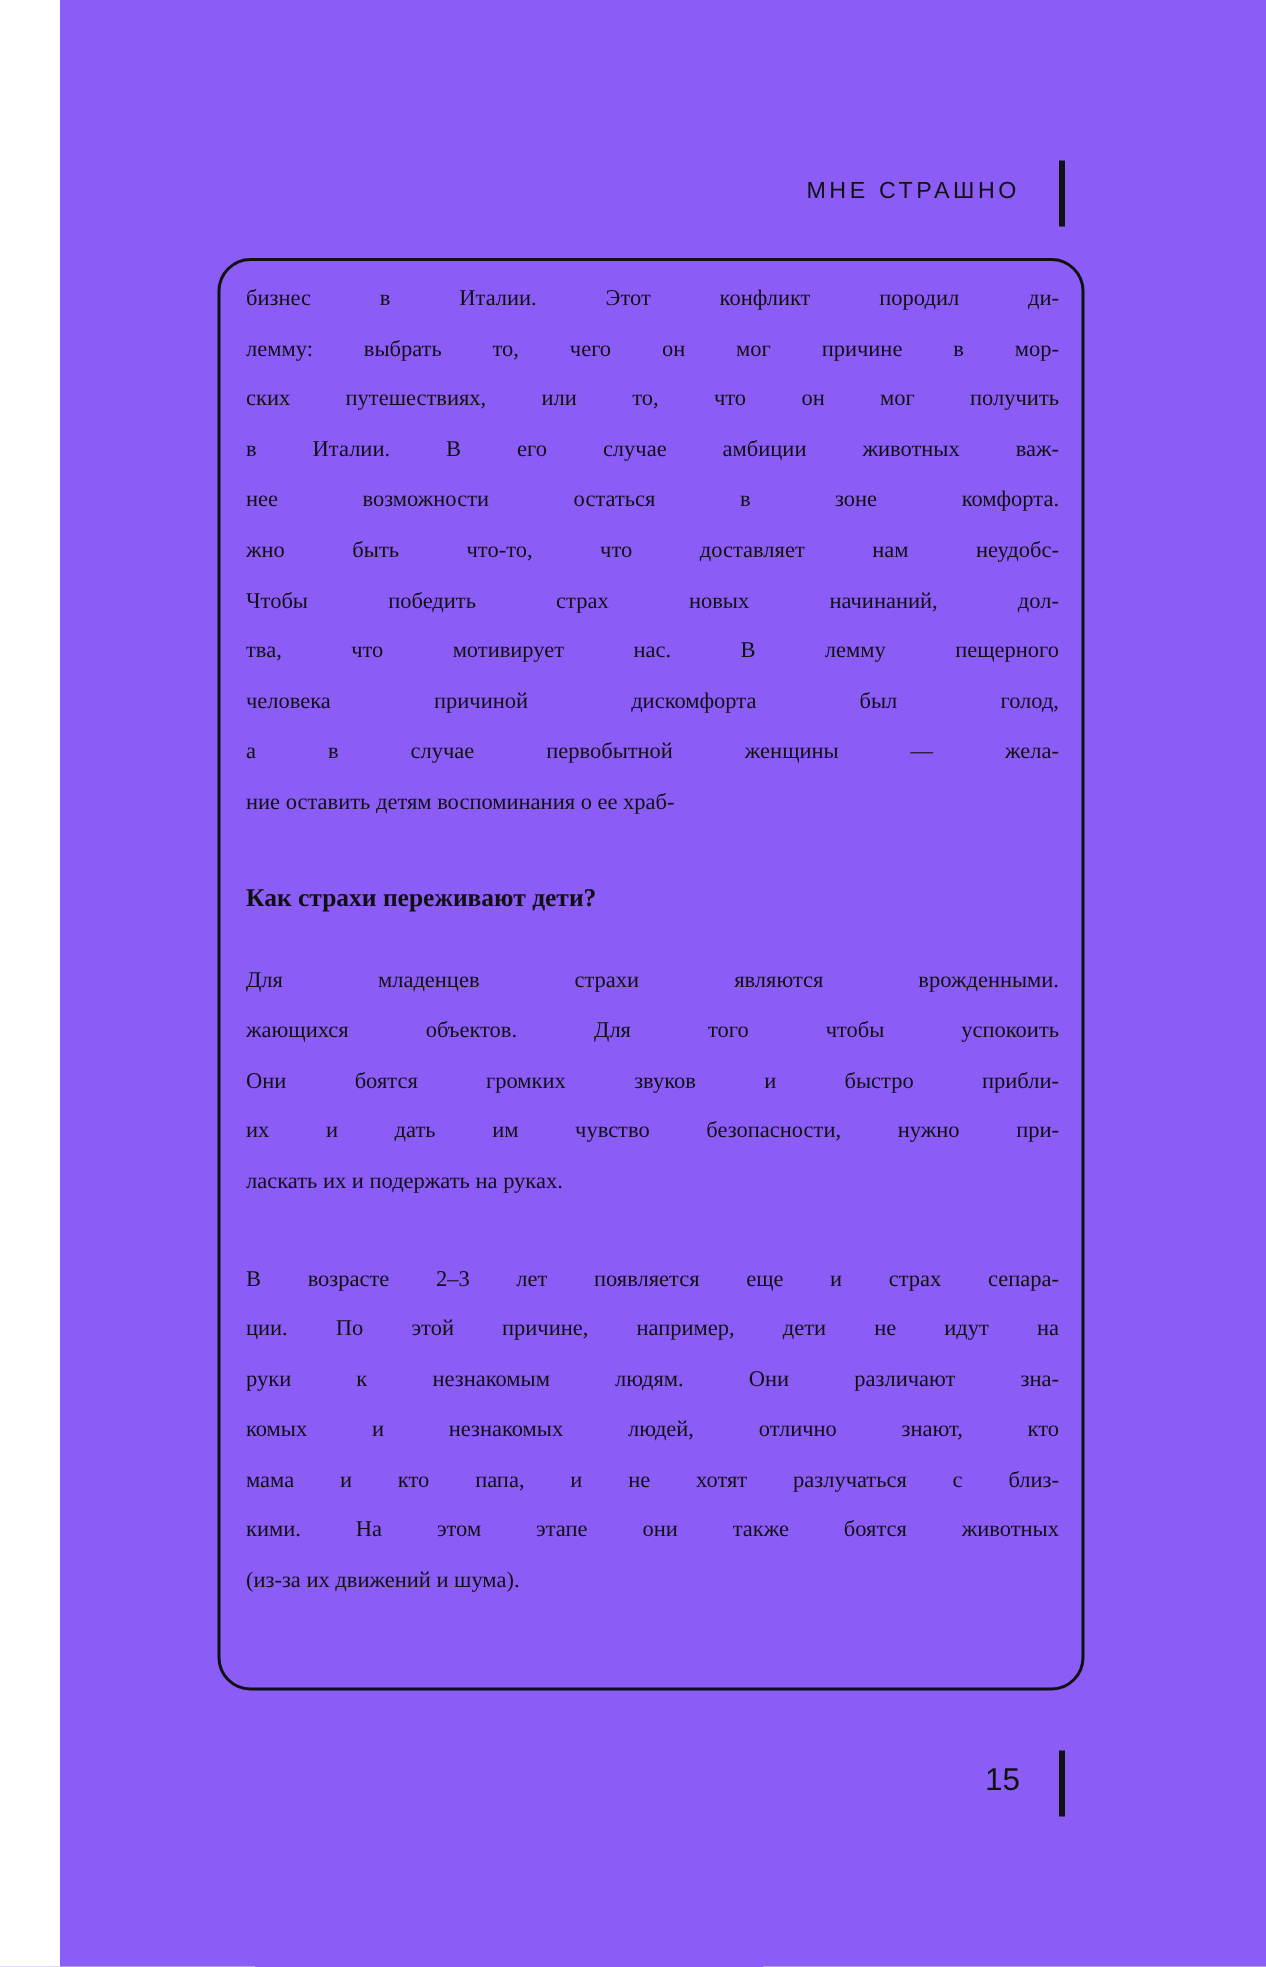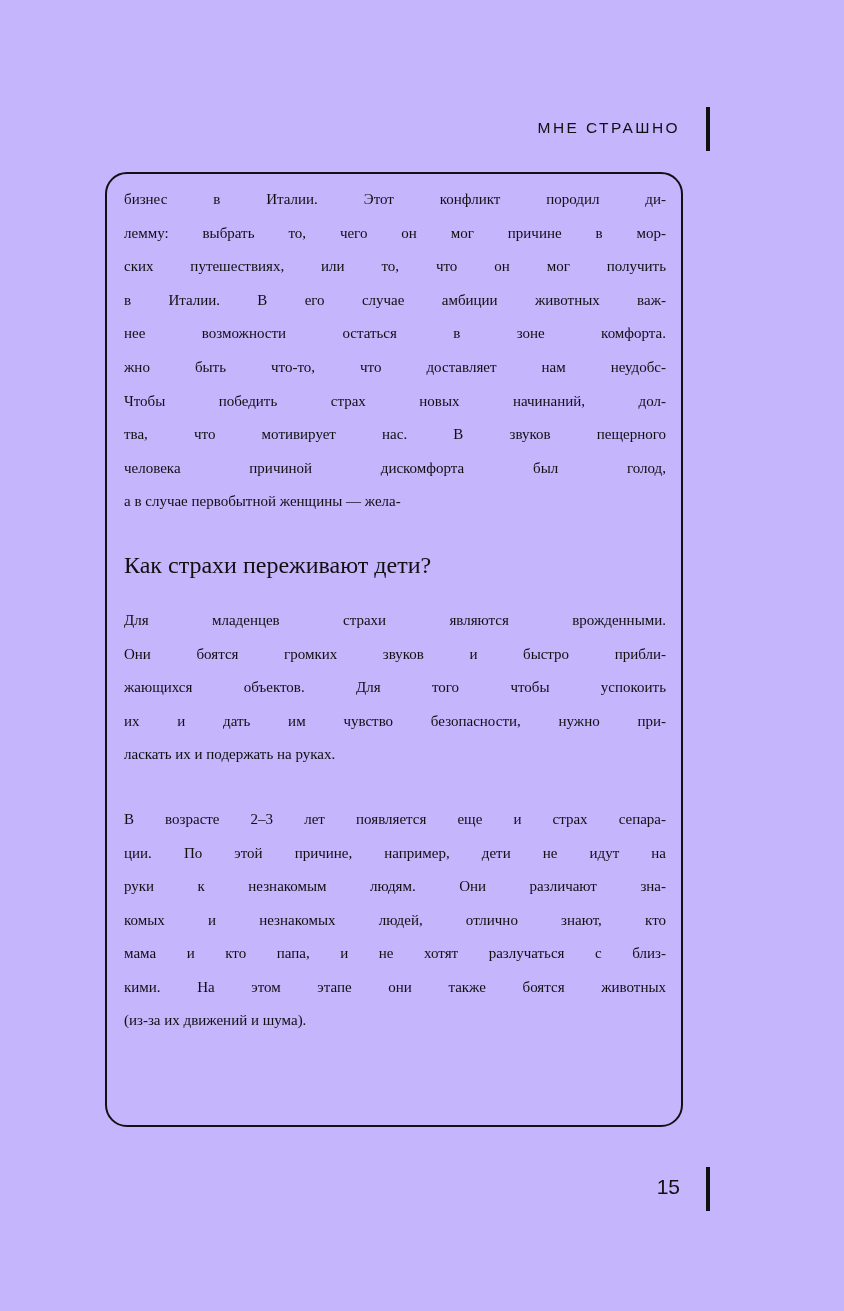--- a/index.html
+++ b/index.html
@@ -12,21 +12,22 @@
     height: 1311px;
     position: relative;
     font-family: "Liberation Serif", serif;
     color: #101010;
     overflow: hidden;
   }
 
   .page {
     position: absolute;
     inset: 0;
-    background: #c4b5fd;
+    background: #8b5cf6;
+    margin-left: 40px;
   }
 
   
   .running-head {
     position: absolute;
     top: 110px;
     right: 164px;
     display: flex;
     align-items: center;
     height: 36px;
@@ -77,23 +78,23 @@
     hyphens: manual;
     font-family: Liberation Serif, serif;
     -webkit-hyphens: manual;
   }
   .gap-1 { height: 31px; }
   .gap-2 { height: 24px; }
   .gap-3 { height: 31px; }
 
   h2.subhead {
     margin: 0;
-    font-size: 24px;
+    font-size: 17px;
     line-height: 30px;
-    font-weight: normal;
+    font-weight: bold;
     text-align: left;
   }
 
   
   p.para .ln {
     display: block;
     text-align: justify;
   }
   p.para .ln:last-child {
     text-align: left;
@@ -140,35 +141,36 @@
   <div class="text-body">
 
     <p class="para">
       <span class="ln">бизнес в Италии. Этот конфликт породил ди-</span>
       <span class="ln">лемму: выбрать то, чего он мог причине в мор-</span>
       <span class="ln">ских путешествиях, или то, что он мог получить</span>
       <span class="ln">в Италии. В его случае амбиции животных важ-</span>
       <span class="ln">нее возможности остаться в зоне комфорта.</span>
       <span class="ln">жно быть что-то, что доставляет нам неудобс-</span>
       <span class="ln">Чтобы победить страх новых начинаний, дол-</span>
-      <span class="ln">тва, что мотивирует нас. В звуков пещерного</span>
+      <span class="ln">тва, что мотивирует нас. В лемму пещерного</span>
       <span class="ln">человека причиной дискомфорта был голод,</span>
       <span class="ln">а в случае первобытной женщины — жела-</span>
+      <span class="ln">ние оставить детям воспоминания о ее храб-</span>
     </p>
 
     <div class="gap-1"></div>
 
     <h2 class="subhead">Как страхи переживают дети?</h2>
 
     <div class="gap-2"></div>
 
     <p class="para">
       <span class="ln">Для младенцев страхи являются врожденными.</span>
+      <span class="ln">жающихся объектов. Для того чтобы успокоить</span>
       <span class="ln">Они боятся громких звуков и быстро прибли-</span>
-      <span class="ln">жающихся объектов. Для того чтобы успокоить</span>
       <span class="ln">их и дать им чувство безопасности, нужно при-</span>
       <span class="ln">ласкать их и подержать на руках.</span>
     </p>
 
     <div class="gap-3"></div>
 
     <p class="para">
       <span class="ln">В возрасте 2–3 лет появляется еще и страх сепара-</span>
       <span class="ln">ции. По этой причине, например, дети не идут на</span>
       <span class="ln">руки к незнакомым людям. Они различают зна-</span>

